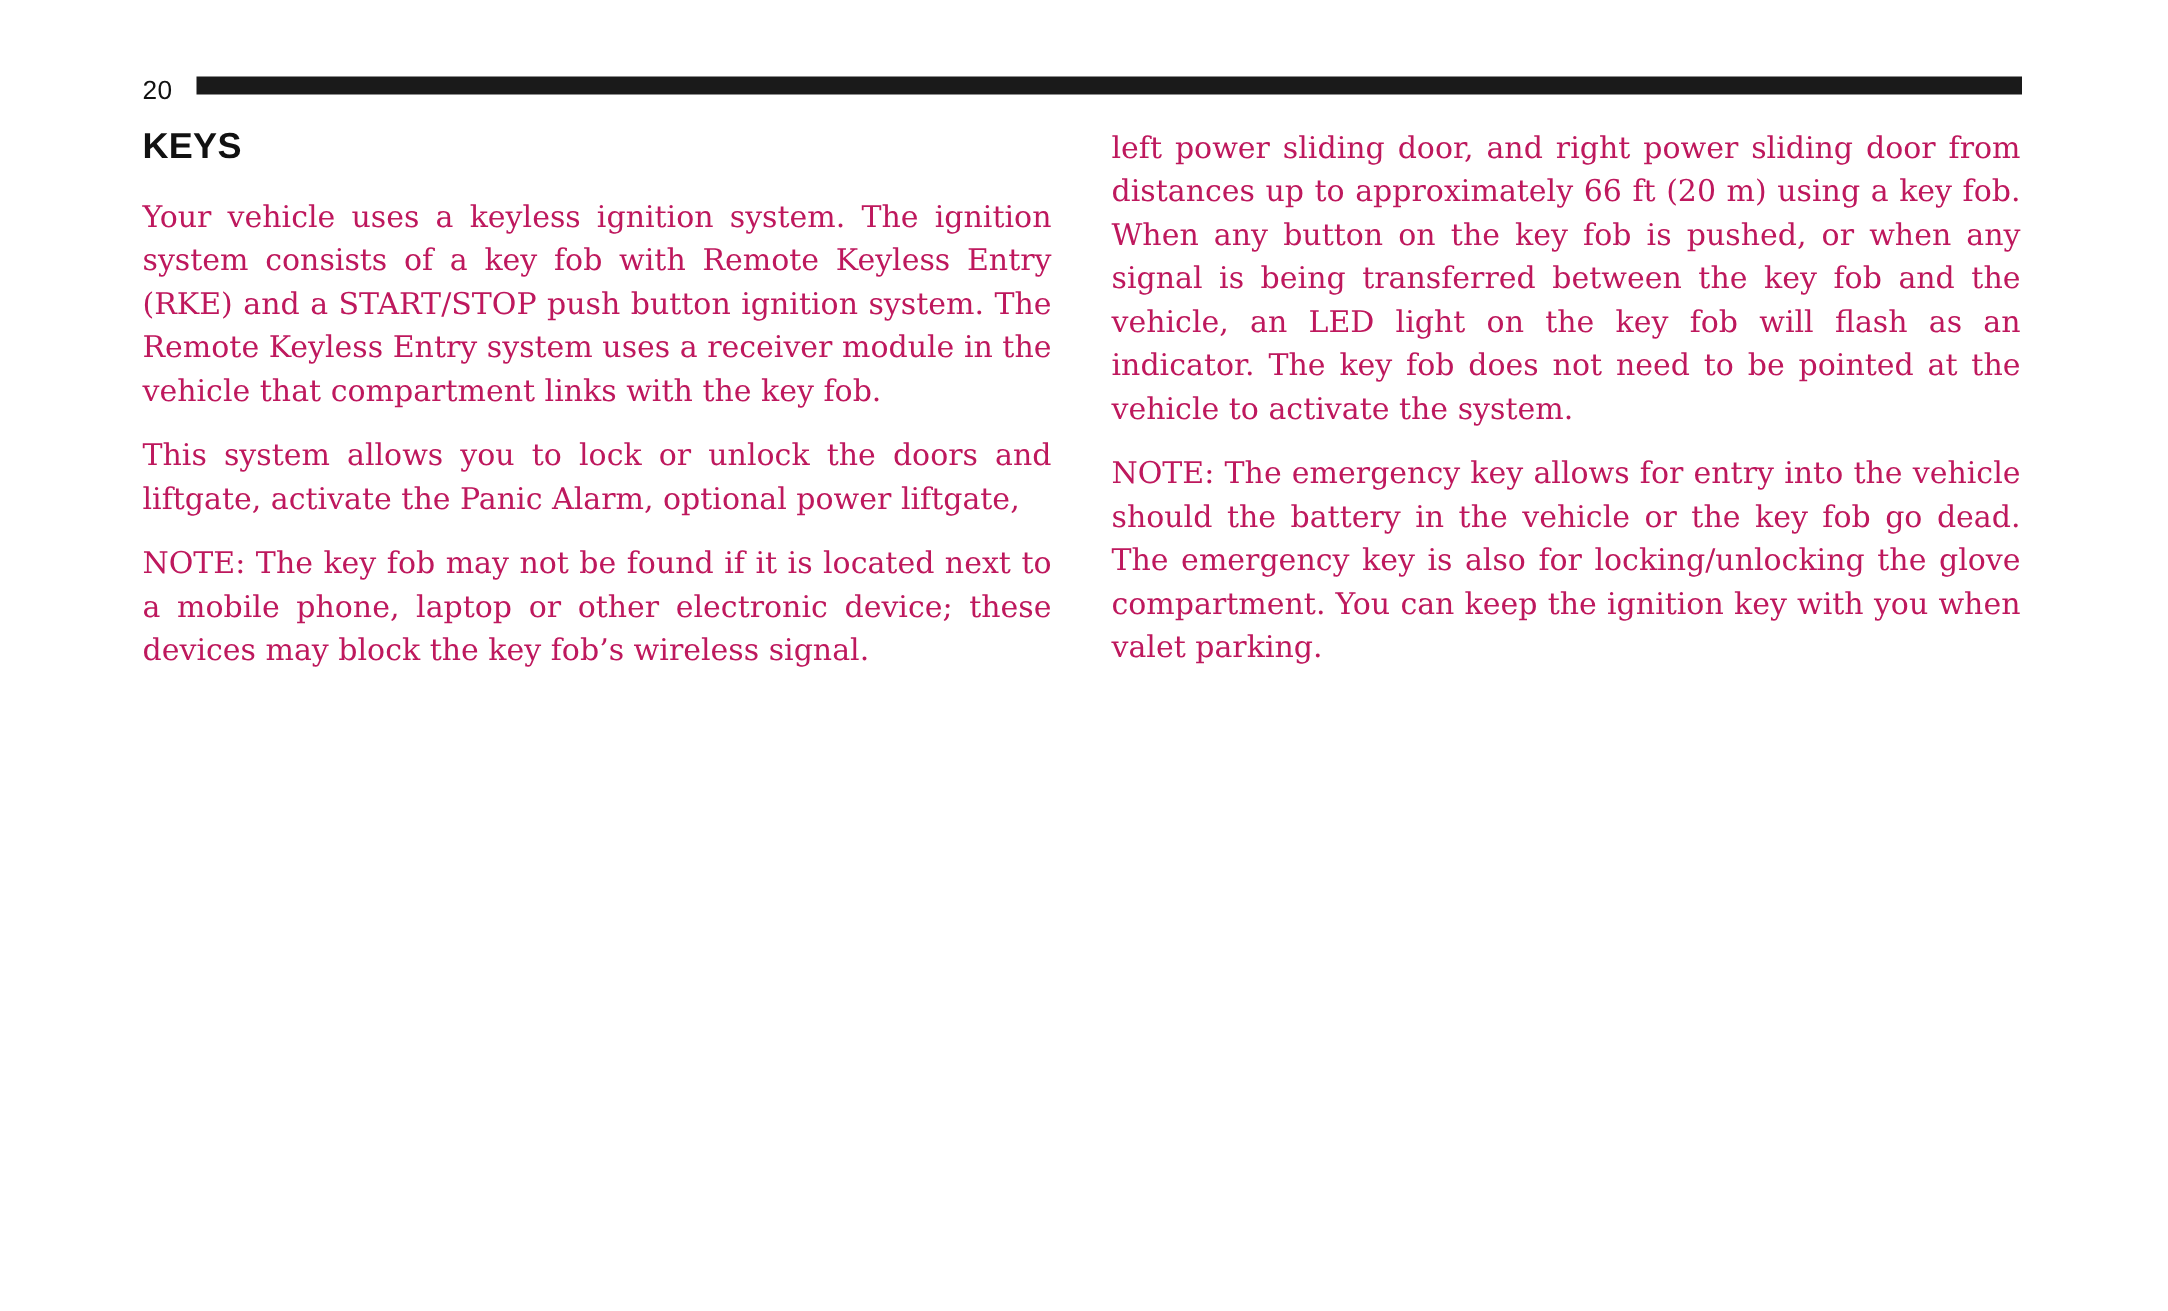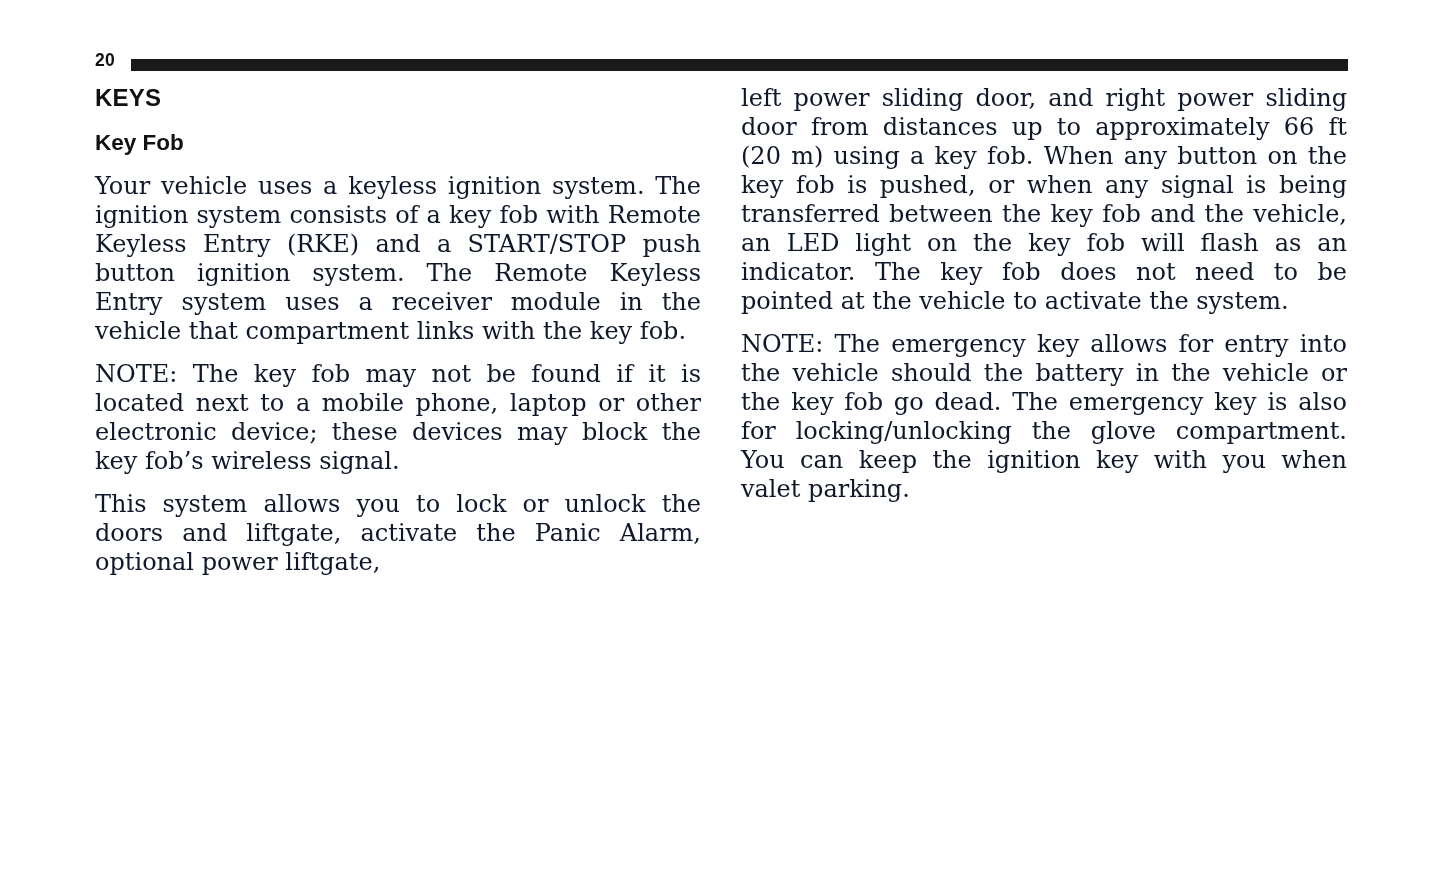--- a/index.html
+++ b/index.html
@@ -18,23 +18,23 @@
     background: #ffffff;
   }
 
   
   .header {
     position: absolute;
     top: 50px;
     left: 95px;
     right: 97px;
     display: flex;
-    align-items: flex-end;
+    align-items: flex-start;
     font-family: "Liberation Sans", sans-serif;
-    font-weight: bold;
+    font-weight: normal;
     font-size: 17.5px;
     color: #111111;
     letter-spacing: 0.2px;
     white-space: nowrap;
   }
   .header .page-number {
     margin-right: 16px;
   }
   .header .header-title {
     margin-right: 12px;
@@ -71,23 +71,23 @@
   .h2 {
     font-family: "Liberation Sans", sans-serif;
     font-weight: bold;
     font-size: 22.5px;
     color: #111111;
     margin-bottom: 16px;
   }
 
   .body-text {
     font-family: "DejaVu Serif", "Liberation Serif", serif;
-    font-size: 24px;
+    font-size: 20px;
     line-height: 29px;
-    color: #0f172a;
+    color: #be185d;
     text-align: justify;
   }
   .body-text p {
     margin-bottom: 14px;
   }
   .body-text p:last-child {
     margin-bottom: 0;
   }
   .note-label {
     font-weight: normal;
@@ -101,25 +101,24 @@
 
   <div class="header">
     <span class="page-number">20</span>
     <span class="header-bar"></span>
   </div>
 
   <div class="content">
 
     <div class="column">
       <div class="h1">KEYS</div>
-      <div class="h2">Key Fob</div>
       <div class="body-text">
         <p>Your vehicle uses a keyless ignition system. The ignition system consists of a key fob with Remote Keyless Entry (RKE) and a START/STOP push button ignition system. The Remote Keyless Entry system uses a receiver module in the vehicle that compartment links with the key fob.</p>
+        <p>This system allows you to lock or unlock the doors and liftgate, activate the Panic Alarm, optional power liftgate,</p>
         <p><span class="note-label">NOTE:</span> <span>The key fob may not be found if it is located next to a mobile phone, laptop or other electronic device; these devices may block the key fob’s wireless signal.</span></p>
-        <p>This system allows you to lock or unlock the doors and liftgate, activate the Panic Alarm, optional power liftgate,</p>
       </div>
     </div>
 
     <div class="column">
       <div class="body-text">
         <p>left power sliding door, and right power sliding door from distances up to approximately 66 ft (20 m) using a key fob. When any button on the key fob is pushed, or when any signal is being transferred between the key fob and the vehicle, an LED light on the key fob will flash as an indicator. The key fob does not need to be pointed at the vehicle to activate the system.</p>
         <p><span class="note-label">NOTE:</span> <span>The emergency key allows for entry into the vehicle should the battery in the vehicle or the key fob go dead. The emergency key is also for locking/unlocking the glove compartment. You can keep the ignition key with you when valet parking.</span></p>
       </div>
     </div>
 

